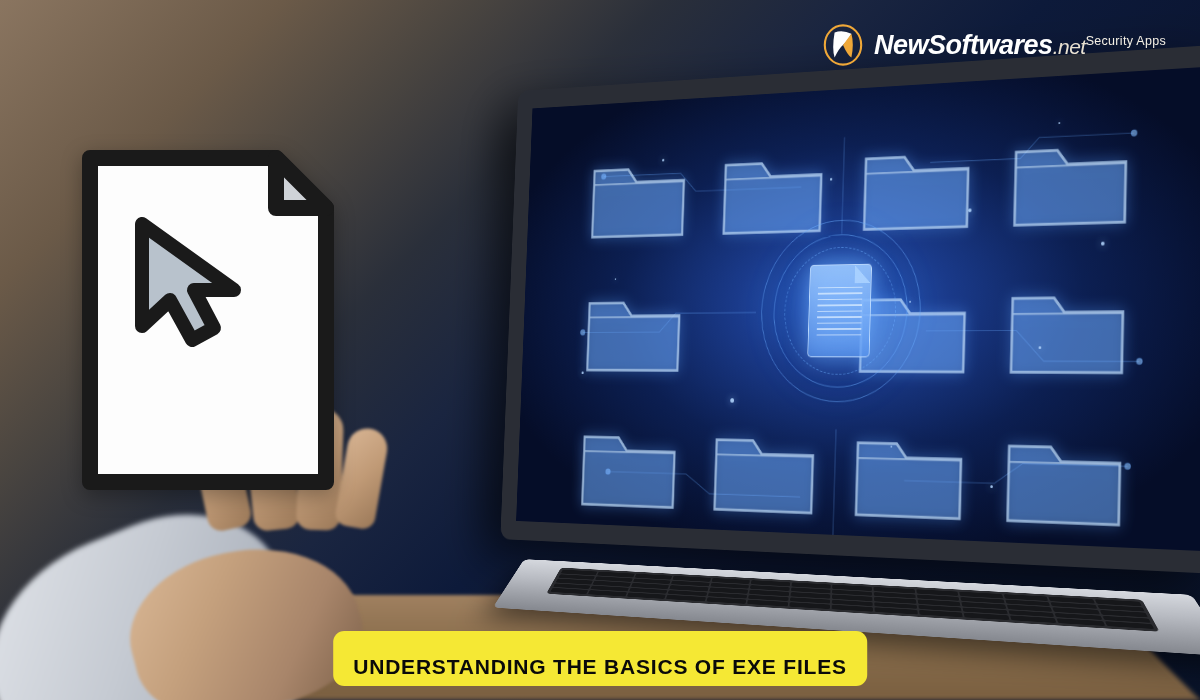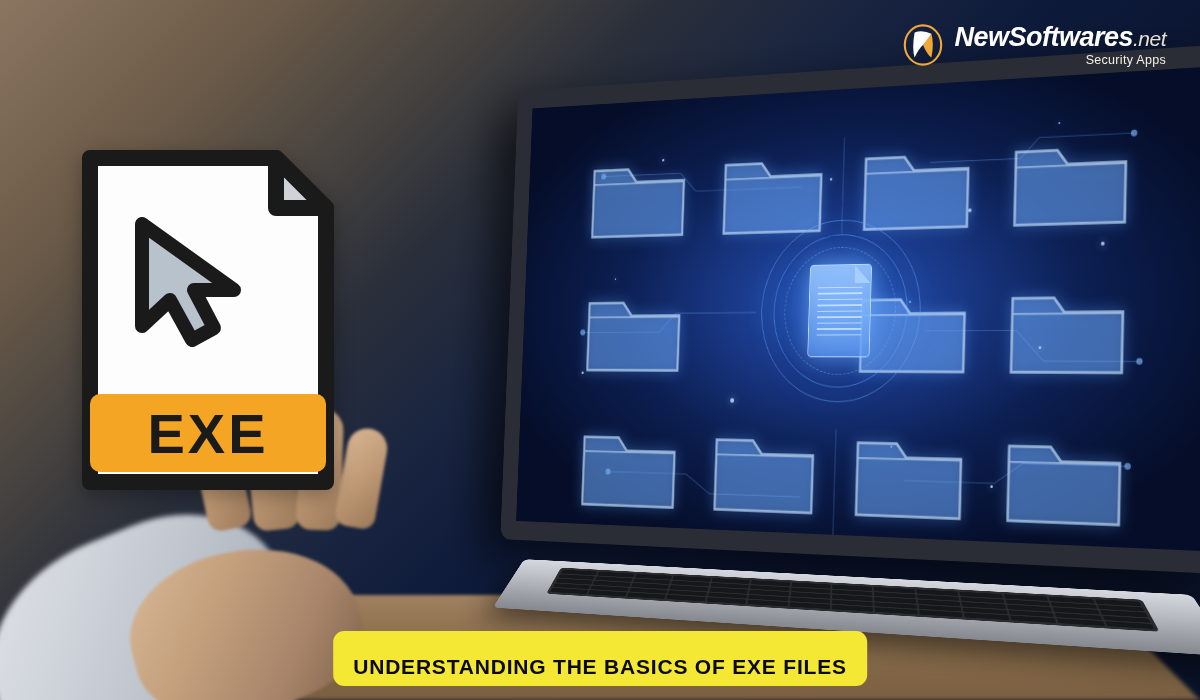--- a/index.html
+++ b/index.html
@@ -259,21 +259,21 @@
       z-index: 30;
     }
     
     .logo-mark {
       width: 42px;
       height: 42px;
     }
     
     .brand-text {
       display: flex;
-      flex-direction: column;
+      flex-direction: row;
       line-height: 1;
     }
     
     .brand-main {
       color: #fff;
       font-size: 27px;
       font-weight: 700;
       font-style: italic;
       letter-spacing: -0.5px;
     }
@@ -595,18 +595,15 @@
 </div>
 
 <div class="exe-icon">
   <svg class="exe-doc-shape" viewBox="0 0 280 360">
     <path d="M 22 18 L 208 18 L 258 68 L 258 342 L 22 342 Z" fill="#fdfdfd" stroke="#1a1a1a" stroke-width="16" stroke-linejoin="round"></path>
     <path d="M 208 18 L 208 68 L 258 68 Z" fill="#cfd3d8" stroke="#1a1a1a" stroke-width="16" stroke-linejoin="round"></path>
   </svg>
   <svg class="exe-cursor" viewBox="0 0 146 146">
     <path d="M 22 18 L 22 120 L 50 94 L 72 134 L 94 122 L 74 84 L 114 84 Z" fill="#b8c2cc" stroke="#1a1a1a" stroke-width="14" stroke-linejoin="round"></path>
   </svg>
-  <div class="exe-label-band">
-    <span class="exe-label-text">EXE</span>
-  </div>
 </div>
 
 <div class="caption-bar">UNDERSTANDING THE BASICS OF EXE FILES</div>
 
 </body></html>

